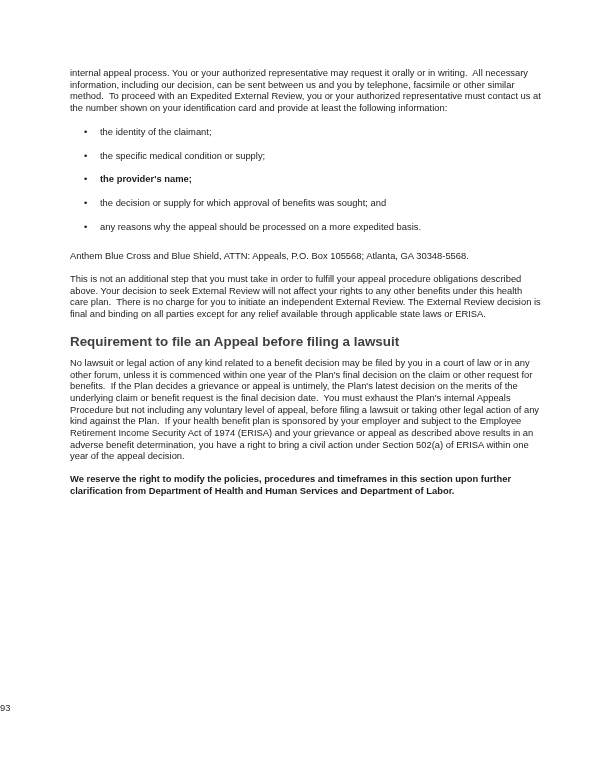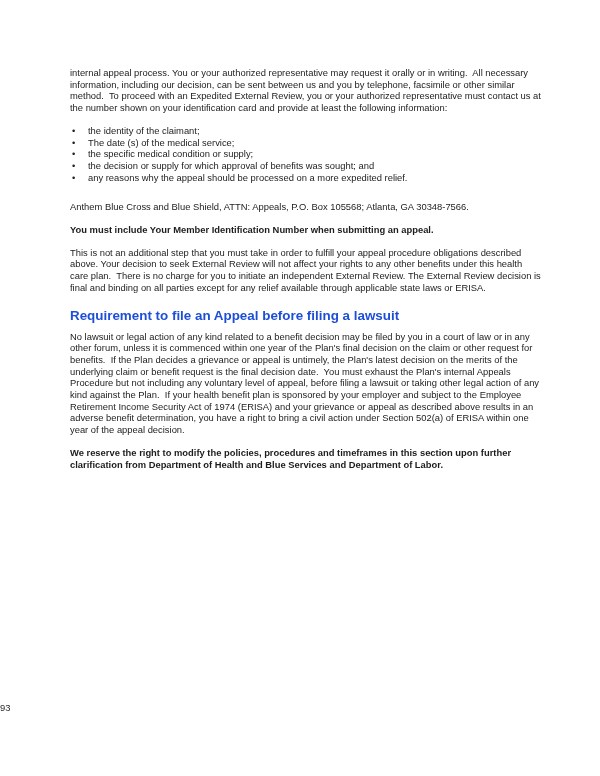--- a/index.html
+++ b/index.html
@@ -30,36 +30,36 @@
     white-space: pre-wrap;
   }
   ul.bullet-list {
     margin: 5px 0 18px 0;
     padding: 0;
     list-style: none;
   }
   ul.bullet-list li {
     position: relative;
     padding-left: 18px;
-    margin: 0;
+    margin: 12px;
   }
   ul.bullet-list li::before {
     content: "\2022";
     position: absolute;
     left: 2px;
     top: 0;
   }
   .bold {
     font-weight: bold;
   }
   h2.section-heading {
     font-size: 13.4px;
     line-height: 16px;
     font-weight: bold;
-    color: #1d4ed8;
+    color: #404040;
     margin: 14px 0 7px 0;
   }
   .page-number {
     position: absolute;
     top: 702px;
     left: 0;
     width: 100%;
     font-size: 9.4px;
     color: #2a2a2a;
   }
@@ -70,42 +70,41 @@
 <div class="page">
   <div class="content">
 
     <p>internal appeal process. You or your authorized representative may request it orally or in writing.  All necessary information, including our decision, can be sent between us and you by telephone, facsimile or other similar method.  To proceed with an Expedited External Review, you or your authorized representative must contact us at the number shown on your identification card and provide at least the following information:</p>
 
     <ul class="bullet-list">
       <li>
         <span>the identity of the claimant;</span>
       </li>
       <li>
-        <span>The date (s) of the medical service;</span>
+        <span>the specific medical condition or supply;</span>
       </li>
       <li>
-        <span>the specific medical condition or supply;</span>
+        <span class="bold">the provider's name;</span>
       </li>
       <li>
         <span>the decision or supply for which approval of benefits was sought; and</span>
       </li>
       <li>
-        <span>any reasons why the appeal should be processed on a more expedited relief.</span>
+        <span>any reasons why the appeal should be processed on a more expedited basis.</span>
       </li>
     </ul>
 
 
-    <p>Anthem Blue Cross and Blue Shield, ATTN: Appeals, P.O. Box 105568; Atlanta, GA 30348-7566.</p>
+    <p>Anthem Blue Cross and Blue Shield, ATTN: Appeals, P.O. Box 105568; Atlanta, GA 30348-5568.</p>
 
-    <p class="bold">You must include Your Member Identification Number when submitting an appeal.</p>
 
     <p>This is not an additional step that you must take in order to fulfill your appeal procedure obligations described above. Your decision to seek External Review will not affect your rights to any other benefits under this health care plan.  There is no charge for you to initiate an independent External Review. The External Review decision is final and binding on all parties except for any relief available through applicable state laws or ERISA.</p>
 
     <h2 class="section-heading">Requirement to file an Appeal before filing a lawsuit</h2>
 
     <p>No lawsuit or legal action of any kind related to a benefit decision may be filed by you in a court of law or in any other forum, unless it is commenced within one year of the Plan's final decision on the claim or other request for benefits.  If the Plan decides a grievance or appeal is untimely, the Plan's latest decision on the merits of the underlying claim or benefit request is the final decision date.  You must exhaust the Plan's internal Appeals Procedure but not including any voluntary level of appeal, before filing a lawsuit or taking other legal action of any kind against the Plan.  If your health benefit plan is sponsored by your employer and subject to the Employee Retirement Income Security Act of 1974 (ERISA) and your grievance or appeal as described above results in an adverse benefit determination, you have a right to bring a civil action under Section 502(a) of ERISA within one year of the appeal decision.</p>
 
-    <p class="bold">We reserve the right to modify the policies, procedures and timeframes in this section upon further clarification from Department of Health and Blue Services and Department of Labor.</p>
+    <p class="bold">We reserve the right to modify the policies, procedures and timeframes in this section upon further clarification from Department of Health and Human Services and Department of Labor.</p>
 
   </div>
 
   <div class="page-number">93</div>
 </div>
 
 </body></html>

